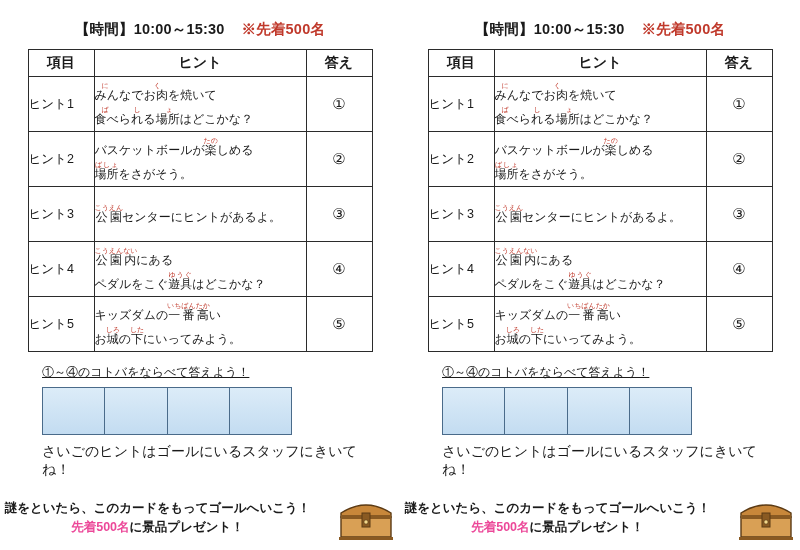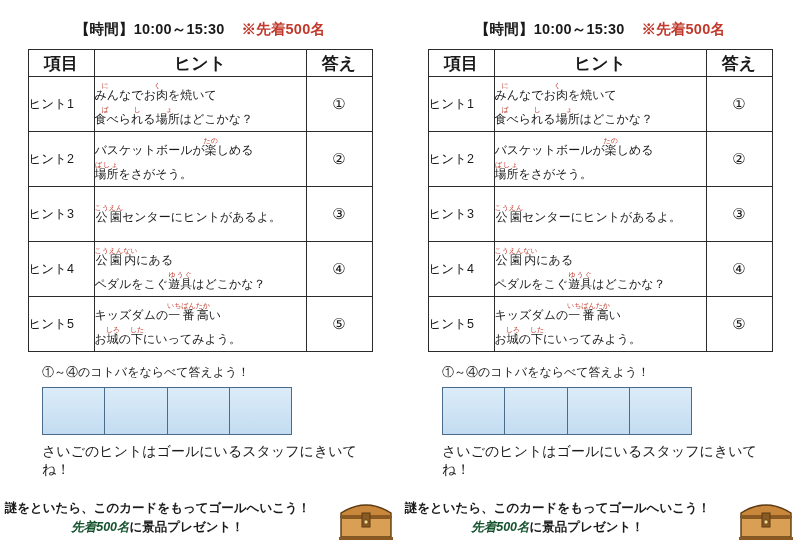--- a/index.html
+++ b/index.html
@@ -34,21 +34,21 @@
     border-collapse:collapse;
     width:344px;
     margin:0 auto;
     table-layout:fixed;
   }
   table.hints th, table.hints td{
     border:1px solid #2b2b2b;
     padding:0;
   }
   table.hints th{
-    font-size:17px;
+    font-size:14px;
     font-weight:bold;
     height:26px;
     text-align:center;
   }
   col.c-item{width:66px;}
   col.c-hint{width:212px;}
   col.c-ans{width:66px;}
   td.item{
     text-align:left;
     font-size:12.5px;
@@ -79,20 +79,21 @@
     line-height:1;
     letter-spacing:0;
   }
   .belowtable{
     margin-top:12px;
     position:relative;
   }
   .instruct{
     font-size:12px;
     margin:0 0 6px 24px;
+    text-decoration:underline;
   }
   .boxrow{
     display:flex;
     width:250px;
     height:48px;
     margin-left:24px;
     border:1px solid #4a6b8a;
     box-sizing:border-box;
     background:#cfe4f5;
   }
@@ -113,21 +114,21 @@
     justify-content:center;
     gap:27px;
   }
   .footer-text{
     font-size:12.5px;
     font-weight:bold;
     line-height:1.5;
     text-align:center;
     white-space:nowrap;
   }
-  .footer-text .red{color:#14532d;font-style:italic;}
+  .footer-text .red{color:#ec4899;}
   .chest{width:58px;height:46px;flex:0 0 auto;}
 </style>
 </head>
 <body>
 
 <div class="sheet">
 
   <div class="card">
 
     <div class="header">

